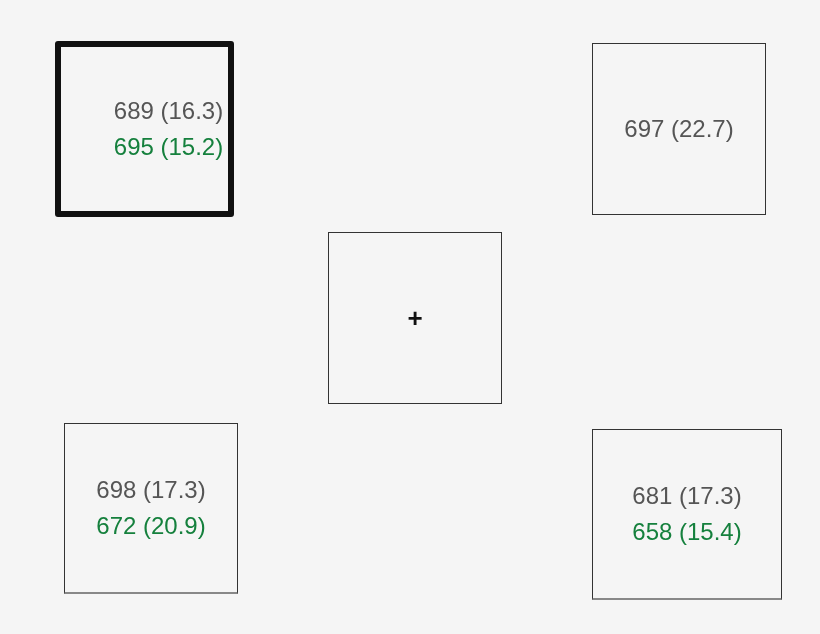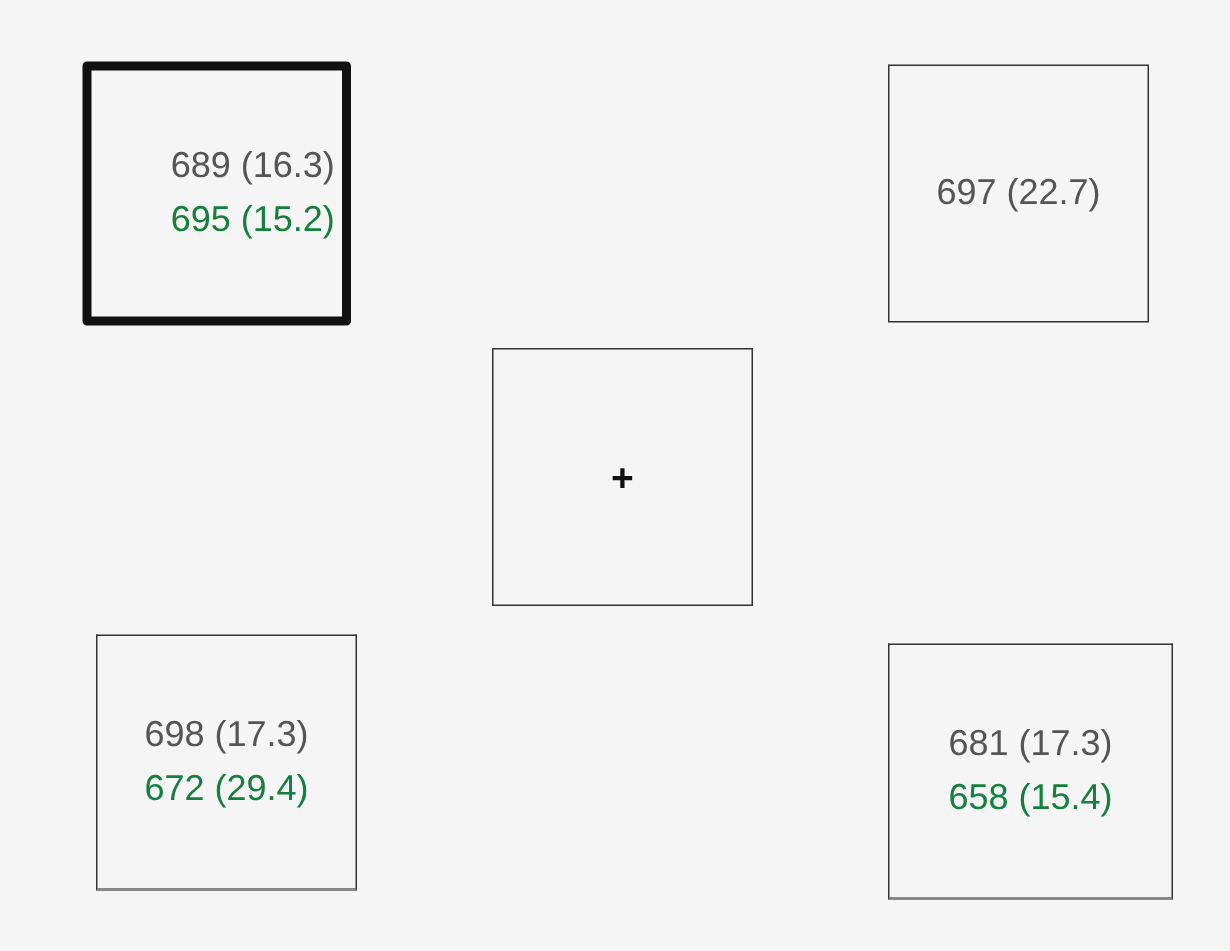--- a/index.html
+++ b/index.html
@@ -55,19 +55,19 @@
 <div class="box" style="left:592px; top:43px; width:174px; height:172px;">
   <div class="primary">697 (22.7)</div>
 </div>
 
 <div class="box" style="left:328px; top:232px; width:174px; height:172px;">
   <div class="fixation">+</div>
 </div>
 
 <div class="box open-bottom" style="left:64px; top:423px; width:174px; height:171px;">
   <div class="primary">698 (17.3)</div>
-  <div class="secondary">672 (29.4)</div>
+  <div class="secondary">672 (20.9)</div>
 </div>
 
 <div class="box open-bottom" style="left:592px; top:406px; width:190px; height:171px;margin-top:23px;">
   <div class="primary">681 (17.3)</div>
   <div class="secondary">658 (15.4)</div>
 </div>
 
 </body></html>

